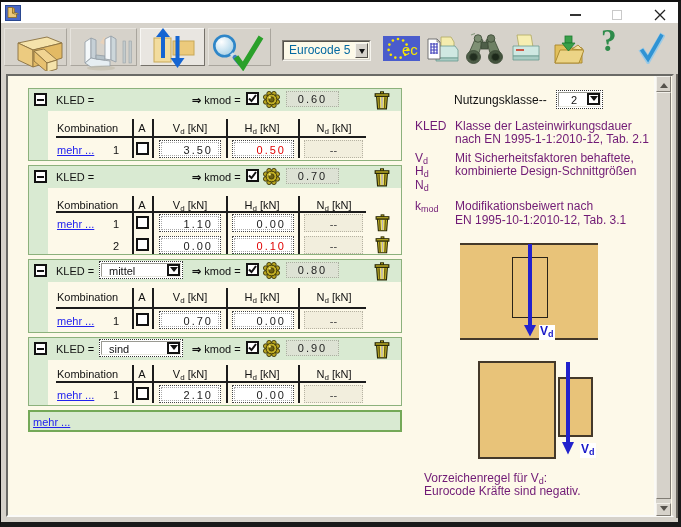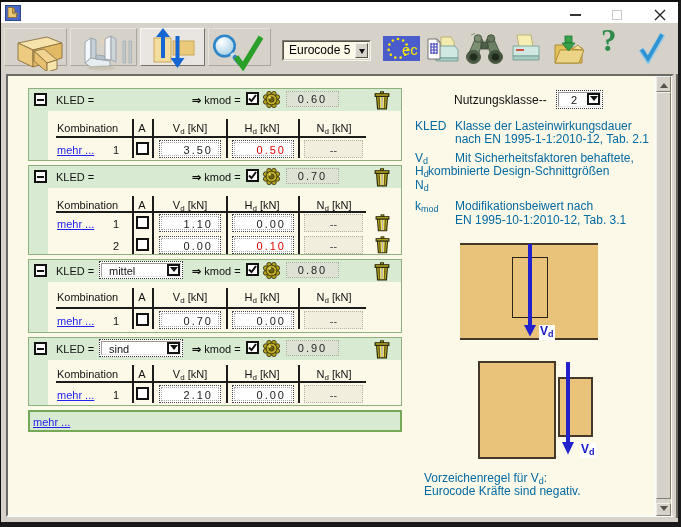--- a/index.html
+++ b/index.html
@@ -37,21 +37,21 @@
 .th{position:absolute;font-size:11px;color:#111;white-space:nowrap}
 .thc{text-align:center}
 .sb{font-size:8px;vertical-align:-2px}
 .mehr{position:absolute;font-size:11px;color:#2222ee;text-decoration:underline;white-space:nowrap}
 .rnum{position:absolute;width:20px;text-align:right;font-size:11px;color:#111}
 .fld{position:absolute;height:18px;border:1px dotted #444;background:#fff;font-size:11px;text-align:right;padding:3px 7px 0 0;letter-spacing:2px}
 .fldi{position:absolute;inset:1px;border:1px dotted #aaa}
 .fldn{position:absolute;height:18px;border:1px dotted #b6b2a2;background:#f2eedd;font-size:11px;color:#444;text-align:center;padding-top:3px}
 #mehrbar{position:absolute;left:28px;top:410px;width:374px;height:22px;background:#d9ead2;border:2px solid #74a958}
 
-.gtx{position:absolute;font-size:12px;color:#0369a1;white-space:nowrap}
+.gtx{position:absolute;font-size:12px;color:#701a75;white-space:nowrap}
 .btx{position:absolute;font-size:12px;color:#111;white-space:nowrap}
 .sb2{font-size:9px;vertical-align:-2px}
 .wood{position:absolute;background:#e8c379}
 .vdchip{position:absolute;background:#fff;color:#1717c8;font-weight:bold;font-size:12px;padding:0 1px;line-height:12px}
 </style></head>
 <body>
 
 <div id="winborder"></div>
 <div id="titlebar">
 <svg class="abs" style="left:4px;top:3px" width="16" height="16" viewBox="0 0 16 16">
@@ -113,21 +113,21 @@
           <stop offset="1" stop-color="#a0cbe2"></stop>
 </radialGradient>
       </defs>
 <circle cx="14.5" cy="13" r="10.2" fill="url(#lens)" stroke="#2e86c8" stroke-width="2.6"></circle>
 <path d="M21.5,20.5 L24.5,24" stroke="#cfe0ea" stroke-width="4"></path>
 <path d="M25,24.5 L30,30.5" stroke="#3d7fc0" stroke-width="5" stroke-linecap="round"></path>
 <path d="M26,24 L33,33.5 L51,4" stroke="#2aa02a" stroke-width="5.5" fill="none"></path>
 </svg>
 <div class="abs" style="left:281px;top:17px;width:89px;height:21px;border:1px solid;border-color:#807c74 #f6f4ee #f6f4ee #807c74;background:#fdf9e8">
 <div class="abs" style="left:0;top:0;width:87px;height:19px;border:1px solid;border-color:#55524c #d6d2ca #d6d2ca #55524c"></div>
-<span class="abs" style="left:6px;top:2px;font-size:12px;color:#000000">Eurocode 5</span>
+<span class="abs" style="left:6px;top:2px;font-size:12px;color:#0369a1">Eurocode 5</span>
 <div class="abs" style="left:72px;top:2px;width:13px;height:15px;background:#d6d2ca;border:1px solid;border-color:#f6f4ee #55524c #55524c #f6f4ee">
 <div style="width:0;height:0;border:3.5px solid transparent;border-top:5px solid #111;margin:5px auto 0"></div>
       </div>
 </div>
 <svg class="abs" style="left:382px;top:13px" width="37" height="25" viewBox="0 0 37 25">
 <rect x="0" y="0" width="37" height="25" fill="#4a5ccc"></rect>
 <circle cx="15.0" cy="3.0" r="1.3" fill="#f8e800"></circle>
       <circle cx="20.1" cy="4.5" r="1.3" fill="#f8e800"></circle>
       <circle cx="23.6" cy="8.6" r="1.3" fill="#f8e800"></circle>
       <circle cx="24.4" cy="13.9" r="1.3" fill="#f8e800"></circle>
@@ -461,21 +461,21 @@
       <div class="tri-d"></div>
     </div>
 </div>
 <span class="gtx" style="left:415px;top:119px">KLED</span>
 <span class="gtx" style="left:455px;top:119px">Klasse der Lasteinwirkungsdauer</span>
 <span class="gtx" style="left:455px;top:132px">nach EN 1995-1-1:2010-12, Tab. 2.1</span>
 <span class="gtx" style="left:415px;top:151px">V<span class="sb2">d</span></span>
 <span class="gtx" style="left:415px;top:164px">H<span class="sb2">d</span></span>
 <span class="gtx" style="left:415px;top:178px">N<span class="sb2">d</span></span>
 <span class="gtx" style="left:455px;top:151px">Mit Sicherheitsfaktoren behaftete,</span>
-<span class="gtx" style="left:428px;top:164px">kombinierte Design-Schnittgrößen</span>
+<span class="gtx" style="left:455px;top:164px">kombinierte Design-Schnittgrößen</span>
 <span class="gtx" style="left:415px;top:199px">k<span class="sb2">mod</span></span>
 <span class="gtx" style="left:455px;top:199px">Modifikationsbeiwert nach</span>
 <span class="gtx" style="left:455px;top:213px">EN 1995-10-1:2010-12, Tab. 3.1</span>
 <div class="wood" style="left:460px;top:243px;width:138px;height:97px;border-top:2px solid #44392a;border-bottom:2px solid #44392a"></div>
 <div class="abs" style="left:512px;top:257px;width:36px;height:61px;border:1px solid #2a2418"></div>
 <svg class="abs" style="left:520px;top:244px" width="20" height="94" viewBox="0 0 20 94">
 <rect x="8" y="0" width="4" height="81" fill="#2222cc"></rect>
 <path d="M4,81 L16,81 L10,92.5 Z" fill="#2222cc"></path>
 </svg>
 <span class="vdchip" style="left:539px;top:325px">V<span style="font-size:9px;vertical-align:-2px">d</span></span>

